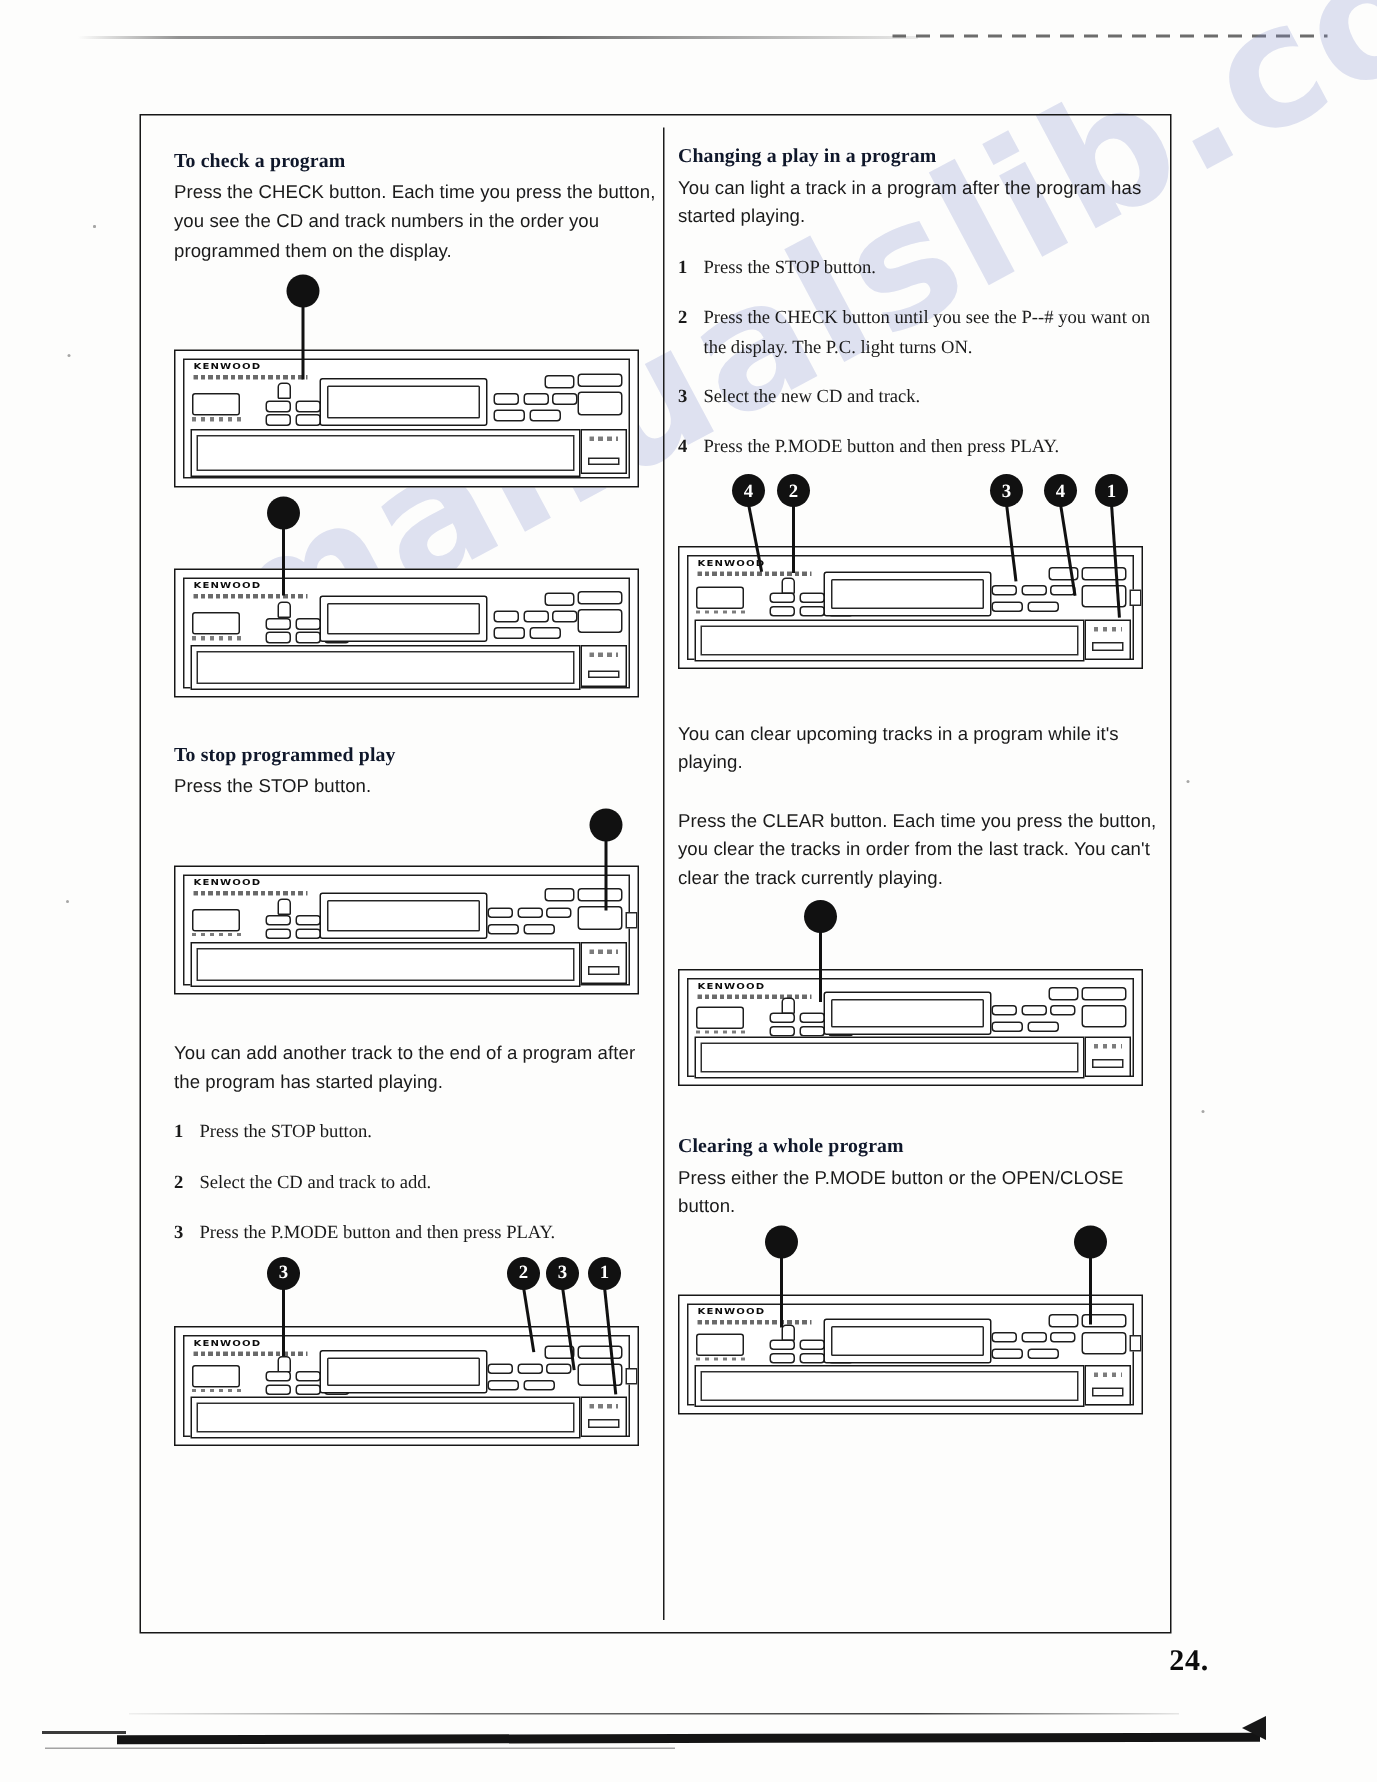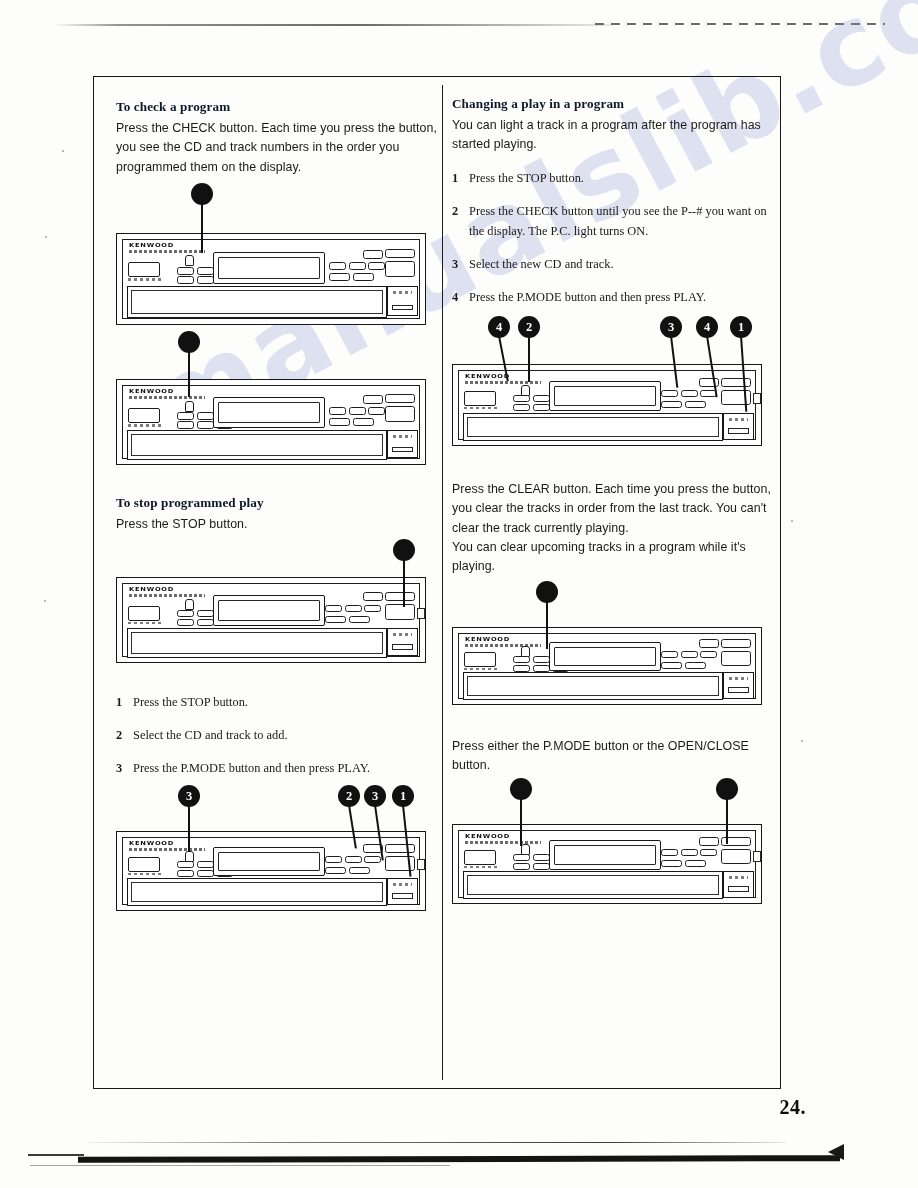--- a/index.html
+++ b/index.html
@@ -461,20 +461,21 @@
           <div class="dev-tray" style="left:10px; top:50px; width:258px; height:28px;"></div>
           <div class="dev-openclose" style="left:270px; top:50px; width:29px; height:26px;">
             <div class="cap"></div>
             <div class="bar"></div>
           </div>
         </div>
       </div>
     </div>
 
     <div class="block" style="margin-top:30px;">
+      <p class="body">You can add another track to the end of a program after the program has started playing.</p>
 
       <div class="step">
         <span class="num">1</span>
         <span class="txt">Press the STOP button.</span>
       </div>
       <div class="step">
         <span class="num">2</span>
         <span class="txt">Select the CD and track to add.</span>
       </div>
       <div class="step">
@@ -609,22 +610,22 @@
           <div class="dev-tray" style="left:10px; top:48px; width:258px; height:26px;"></div>
           <div class="dev-openclose" style="left:270px; top:48px; width:29px; height:25px;">
             <div class="cap"></div>
             <div class="bar"></div>
           </div>
         </div>
       </div>
     </div>
 
     <div class="block" style="margin-top:34px;">
+      <p class="body">You can clear upcoming tracks in a program while it's playing.</p>
       <p class="body" style="margin-top:19px;">Press the CLEAR button. Each time you press the button, you clear the tracks in order from the last track. You can't clear the track currently playing.</p>
-      <p class="body">You can clear upcoming tracks in a program while it's playing.</p>
 
       <div class="device-wrap" style="margin-top:50px;">
         <div class="callout blank" style="left:84px; top:-46px;"></div>
         <div class="lead" style="left:94px; top:-26px; height:48px;"></div>
 
         <div class="device" style="width:310px; height:78px;">
           <div class="dev-inner"></div>
           <div class="dev-logo">KENWOOD</div>
           <div class="dev-subtitle"></div>
           <div class="dev-pwrbtn" style="top:24px;"></div>
@@ -656,20 +657,21 @@
           <div class="dev-tray" style="left:10px; top:44px; width:258px; height:26px;"></div>
           <div class="dev-openclose" style="left:270px; top:44px; width:29px; height:25px;">
             <div class="cap"></div>
             <div class="bar"></div>
           </div>
         </div>
       </div>
     </div>
 
     <div class="block" style="margin-top:32px;">
+      <h3 class="sec">Clearing a whole program</h3>
       <p class="body">Press either the P.MODE button or the OPEN/CLOSE button.</p>
 
       <div class="device-wrap" style="margin-top:48px;">
         <div class="callout blank" style="left:58px; top:-46px;"></div>
         <div class="lead" style="left:68px; top:-26px; height:48px;"></div>
 
         <div class="callout blank" style="left:264px; top:-46px;"></div>
         <div class="lead" style="left:274px; top:-26px; height:46px;"></div>
 
         <div class="device" style="width:310px; height:80px;">

